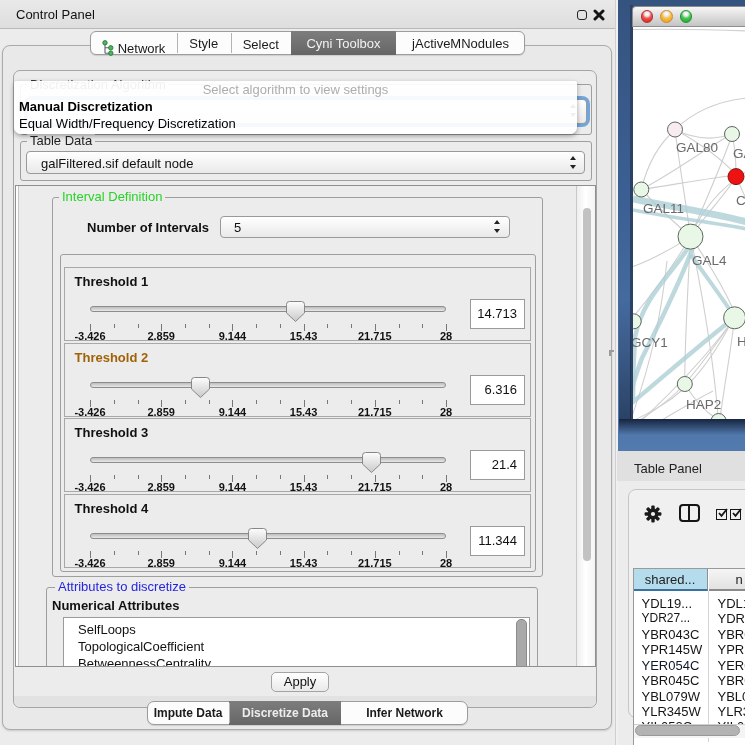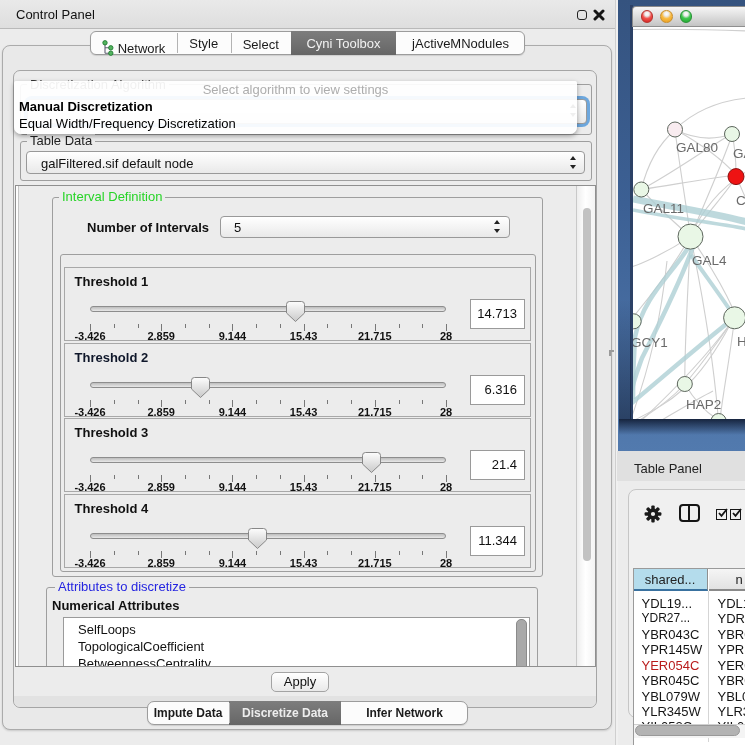--- a/index.html
+++ b/index.html
@@ -91,21 +91,21 @@
           <linearGradient id="thg" x1="0" y1="0" x2="0" y2="1">
             <stop offset="0" stop-color="#fdfdfd"></stop>
             <stop offset="1" stop-color="#c9c9c9"></stop>
           </linearGradient>
         </defs>
         <path d="M3.5,0.5 L15.5,0.5 Q18.5,0.5 18.5,3.5 L18.5,12 L9.5,20.5 L0.5,12 L0.5,3.5 Q0.5,0.5 3.5,0.5 Z" fill="url(#thg)" stroke="#878787"></path>
       </svg>
 <div class="abs" style="left:405.5px;top:31px;width:55px;height:30px;background:#fff;border:1px solid #9a9a9a;font-size:13px;color:#111;line-height:28px;text-align:right;padding-right:7px;">14.713</div>
 </div>
 <div class="abs" style="left:47.5px;top:156.5px;width:467px;height:74px;background:#ececec;border:1px solid #a8a8a8;">
-<div class="abs" style="left:10px;top:6px;font-size:13px;font-weight:bold;color:#0f172a;">Threshold 2</div>
+<div class="abs" style="left:10px;top:6px;font-size:13px;font-weight:bold;color:#a16207;">Threshold 2</div>
 <div class="abs" style="left:25.5px;top:38px;width:356px;height:6px;background:linear-gradient(#bdbdbd,#e8e8e8);border:1px solid #8d8d8d;border-radius:3px;"></div>
 <div class="tick" style="left:25.5px;top:56px;height:7px;"></div>
 <div class="tick" style="left:49.2px;top:56px;height:4px;"></div>
 <div class="tick" style="left:73.0px;top:56px;height:4px;"></div>
 <div class="tick" style="left:96.7px;top:56px;height:7px;"></div>
 <div class="tick" style="left:120.4px;top:56px;height:4px;"></div>
 <div class="tick" style="left:144.2px;top:56px;height:4px;"></div>
 <div class="tick" style="left:167.9px;top:56px;height:7px;"></div>
 <div class="tick" style="left:191.6px;top:56px;height:4px;"></div>
 <div class="tick" style="left:215.4px;top:56px;height:4px;"></div>
@@ -312,21 +312,21 @@
 <div class="abs" style="left:75px;top:0;width:38px;height:22px;background:linear-gradient(#f5f5f5,#e2e2e2);border-bottom:2px solid #8a8a8a;font-size:13px;color:#222;padding-left:27px;line-height:21px;">n</div>
 <div class="abs" style="left:74.5px;top:22px;width:1px;height:151px;background:#d5d5d5;"></div>
 <div class="abs" style="left:8px;top:27.0px;font-size:13px;color:#151515;">YDL19...</div>
 <div class="abs" style="left:84px;top:27.0px;font-size:13px;color:#151515;">YDL1</div>
 <div class="abs" style="left:8px;top:42.4px;font-size:12px;color:#151515;">YDR27...</div>
 <div class="abs" style="left:84px;top:42.4px;font-size:13px;color:#151515;">YDR2</div>
 <div class="abs" style="left:8px;top:57.9px;font-size:13px;color:#151515;">YBR043C</div>
 <div class="abs" style="left:84px;top:57.9px;font-size:13px;color:#151515;">YBR0</div>
 <div class="abs" style="left:8px;top:73.3px;font-size:13px;color:#151515;">YPR145W</div>
 <div class="abs" style="left:84px;top:73.3px;font-size:13px;color:#151515;">YPR1</div>
-<div class="abs" style="left:8px;top:88.7px;font-size:13px;color:#b91c1c;">YER054C</div>
+<div class="abs" style="left:8px;top:88.7px;font-size:13px;color:#0f172a;">YER054C</div>
 <div class="abs" style="left:84px;top:88.7px;font-size:13px;color:#151515;">YER0</div>
 <div class="abs" style="left:8px;top:104.2px;font-size:13px;color:#151515;">YBR045C</div>
 <div class="abs" style="left:84px;top:104.2px;font-size:13px;color:#151515;">YBR0</div>
 <div class="abs" style="left:8px;top:119.6px;font-size:13px;color:#151515;">YBL079W</div>
 <div class="abs" style="left:84px;top:119.6px;font-size:13px;color:#151515;">YBL0</div>
 <div class="abs" style="left:8px;top:135.0px;font-size:13px;color:#151515;">YLR345W</div>
 <div class="abs" style="left:84px;top:135.0px;font-size:13px;color:#151515;">YLR3</div>
 <div class="abs" style="left:8px;top:150.4px;font-size:13px;color:#151515;">YIL052C</div>
 <div class="abs" style="left:84px;top:150.4px;font-size:13px;color:#151515;">YIL0</div>
 <div class="abs" style="left:0;top:155px;width:113px;height:14px;background:#f4f4f4;border-top:1px solid #d0d0d0;"></div>

